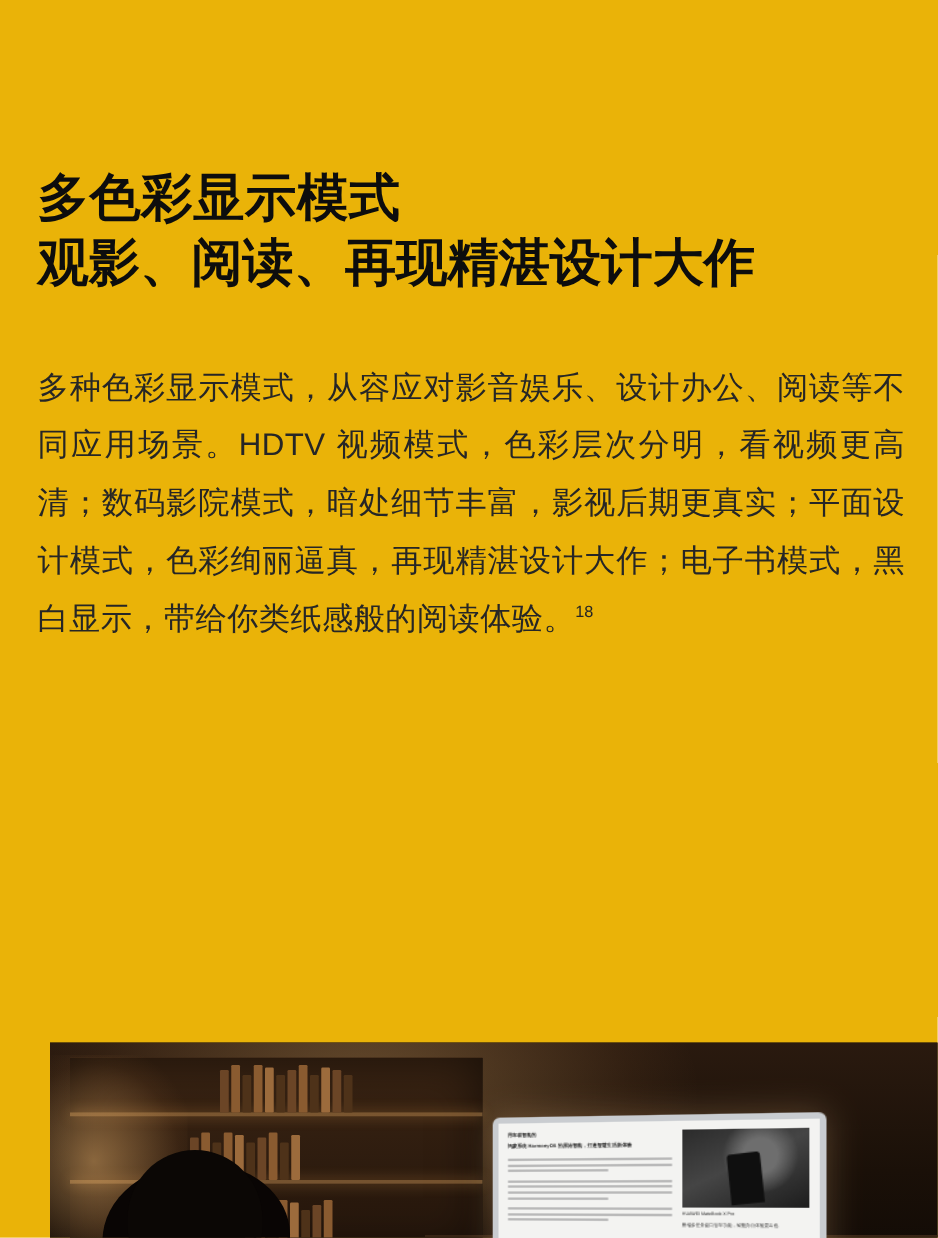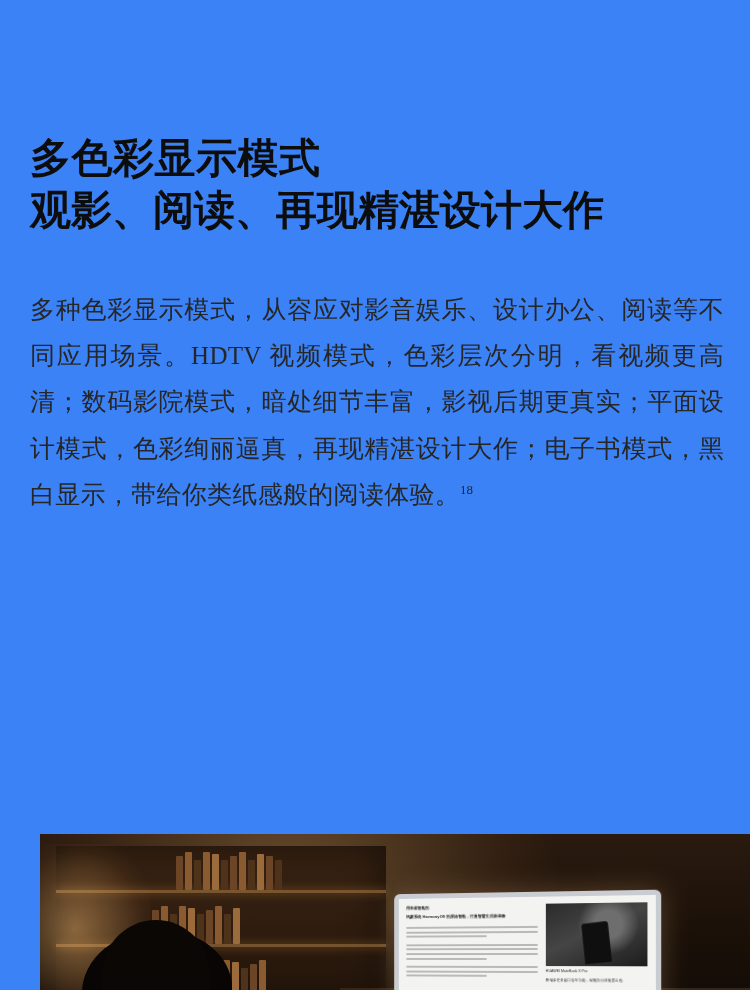--- a/index.html
+++ b/index.html
@@ -11,21 +11,21 @@
     height: 990px;
     background: #ffffff;
     font-family: "Liberation Sans", "DejaVu Sans", sans-serif;
     overflow: hidden;
     position: relative;
   }
   .page {
     position: relative;
     width: 750px;
     height: 990px;
-    background: #3b82f6;
+    background: #eab308;
   }
   .copy-block {
     position: absolute;
     left: 30px;
     top: 132px;
     width: 700px;
   }
   .headline {
     margin: 0;
     font-size: 41px;
@@ -44,21 +44,20 @@
   .body-copy {
     margin: 0;
     padding-top: 50px;
     font-size: 25px;
     line-height: 1.85;
     color: #262626;
     letter-spacing: 0.3px;
     width: 694px;
     text-align: justify;
     text-justify: inter-ideograph;
-    font-family: Liberation Serif, serif;
   }
   .body-copy sup {
     font-size: 13px;
     vertical-align: super;
     line-height: 0;
     letter-spacing: 0;
   }
   
   .photo {
     position: absolute;

